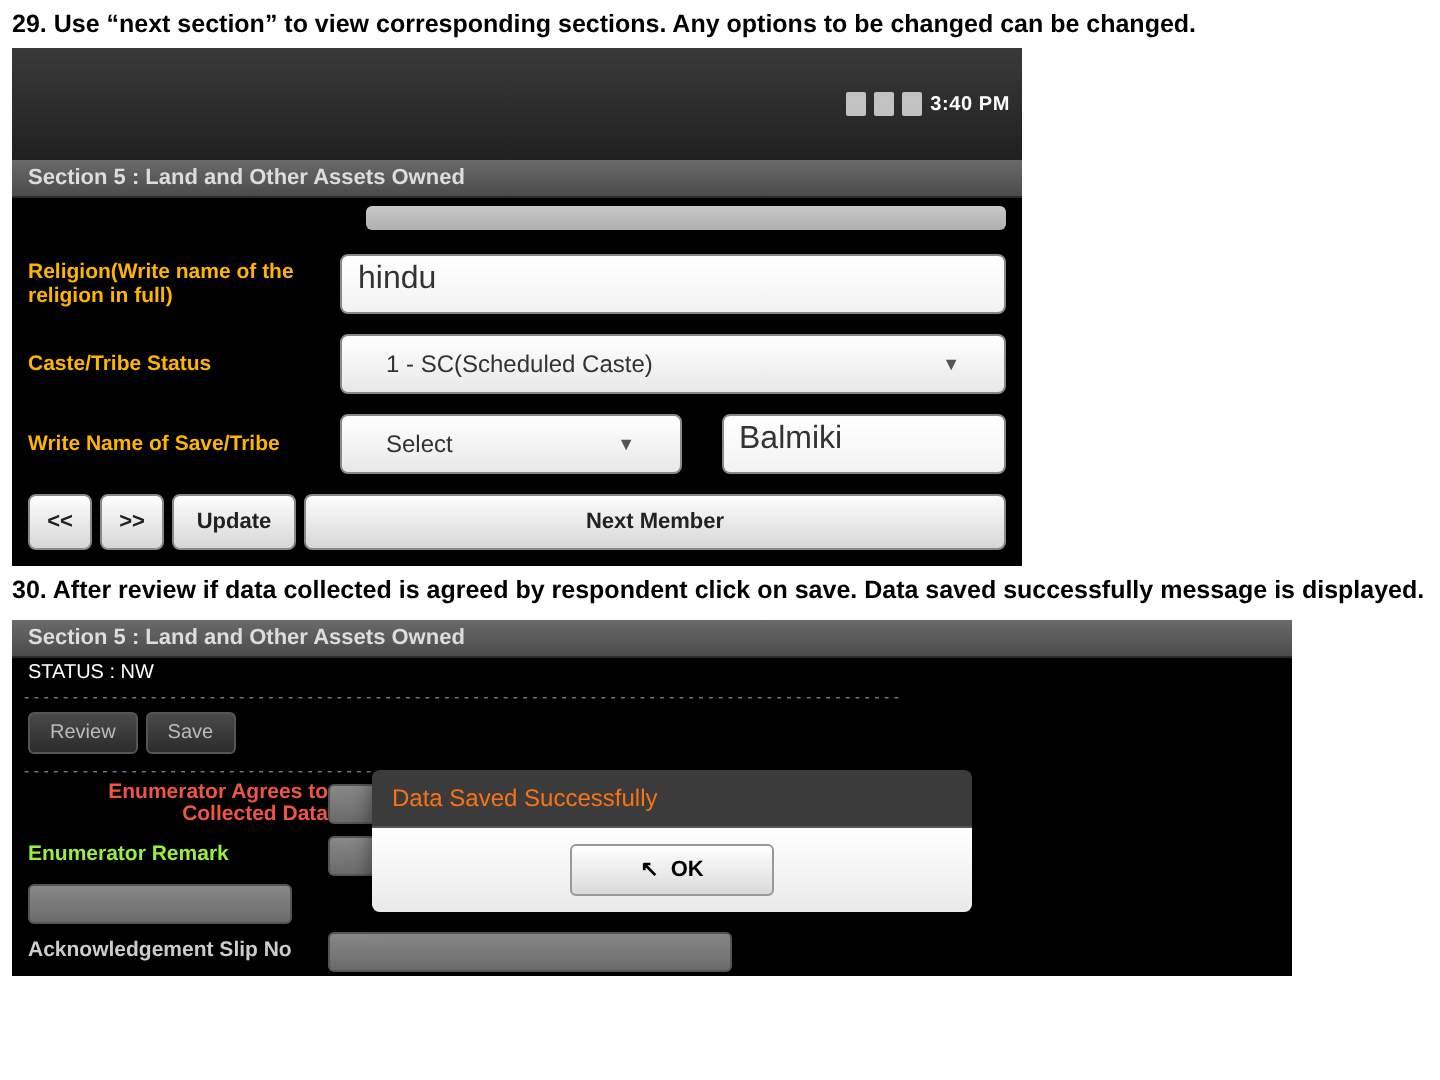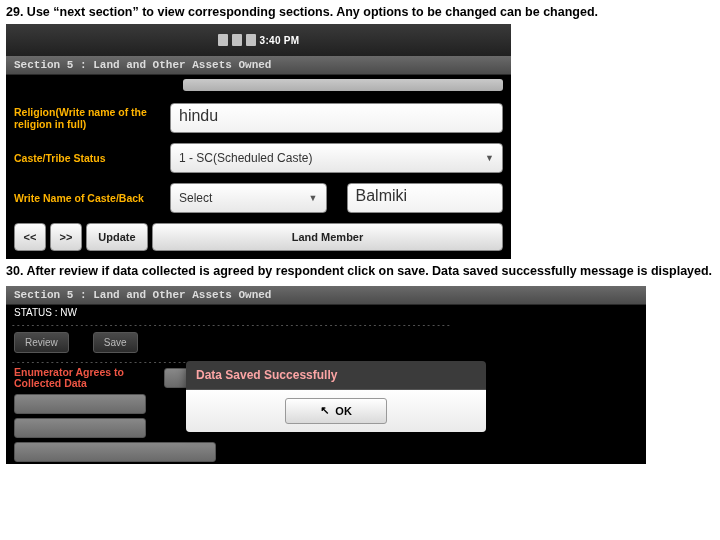--- a/index.html
+++ b/index.html
@@ -1,55 +1,55 @@
 <!DOCTYPE html>
 <html><head>
 <meta charset="utf-8">
 <style>
 body{margin:0;background:#fff;font-family:Verdana,Arial,sans-serif;width:720px;color:#000}
 .step{font-weight:bold;font-size:12.5px;padding:4px 6px 2px 6px;line-height:1.3}
 .step.ul{text-underline-offset:2px}
 .phone{width:505px;margin:2px 6px 0 6px;background:#000;overflow:hidden}
-.statusbar{height:32px;background:linear-gradient(#3a3a3a,#202020);display:flex;justify-content:center;align-items:center;gap:4px;padding:0 6px;color:#fff;font-size:10px;font-family:Arial}
+.statusbar{height:32px;background:linear-gradient(#3a3a3a,#202020);display:flex;justify-content:flex-end;align-items:center;gap:4px;padding:12px 6px;color:#fff;font-size:10px;font-family:Arial}
 .st-icon{width:14px;height:12px;background:#ddd;border-radius:1px;opacity:.85}
 .st-icon.sm{width:10px}
 .time{font-weight:bold;letter-spacing:.3px}
-.sectionbar{background:linear-gradient(#6a6a6a,#4b4b4b);color:#ddd;font-size:11px;padding:3px 8px;font-family:Liberation Mono, monospace;font-weight:bold;border-bottom:1px solid #2a2a2a}
+.sectionbar{background:linear-gradient(#6a6a6a,#4b4b4b);color:#ddd;font-size:11px;padding:3px 8px;font-family:Liberation Sans, sans-serif;font-weight:bold;border-bottom:1px solid #2a2a2a}
 .formarea{background:#000;padding:4px 8px 8px}
 .toprow{height:14px;display:flex;justify-content:flex-end}
 .stub{width:320px;height:12px;background:linear-gradient(#c9c9c9,#afafaf);border-radius:3px}
 .row{display:flex;align-items:center;margin:10px 0}
 .lbl{width:150px;color:#ffb400;font-size:10.5px;font-weight:bold;line-height:1.15;padding-right:6px}
 .ctrl{flex:1}
 .tbox{background:linear-gradient(#fff,#f2f2f2);border:1px solid #888;border-radius:4px;height:22px;padding:3px 8px;font-size:16px;color:#333}
-.sel{background:linear-gradient(#fff,#e8e8e8);border:1px solid #888;border-radius:4px;height:22px;padding:3px 8px;font-size:12px;color:#333;display:flex;align-items:center;justify-content:space-between}
+.sel{background:linear-gradient(#fff,#e8e8e8);border:1px solid #888;border-radius:4px;height:22px;padding:3px 22px;font-size:12px;color:#333;display:flex;align-items:center;justify-content:space-between}
 .caret{color:#555;font-size:9px}
 .dual{display:flex;gap:20px}
 .dual .sel,.dual .tbox{flex:1}
 .btnrow{display:flex;gap:4px;margin-top:10px}
 .btn{background:linear-gradient(#fdfdfd,#d7d7d7);border:1px solid #888;border-radius:4px;height:26px;display:flex;align-items:center;justify-content:center;font-size:11px;font-weight:bold;color:#222}
 .btn.small{width:30px}
 .btn.upd{width:60px}
 .btn.wide{flex:1}
 .btn.half{flex:1}
 .btn.orange{background:linear-gradient(#ff8a1a,#ff6a00);color:#000}
 .phone2{width:640px;margin:4px 6px 6px 6px;background:#000;overflow:hidden}
 .status-nw{color:#fff;font-size:10px;font-weight:normal;padding:2px 8px;font-family:Arial}
 .dashline{color:#888;font-size:8px;overflow:hidden;white-space:nowrap;padding:0 6px;height:8px}
-.btns2{display:flex;gap:24px;padding:4px 8px}
+.btns2{display:flex;gap:4px;padding:4px 8px}
 .btn2{background:linear-gradient(#4a4a4a,#2b2b2b);border:1px solid #555;border-radius:3px;color:#bbb;font-size:10px;padding:4px 10px}
 .group{display:flex;align-items:center;padding:2px 8px}
 .glbl{width:150px;font-size:10.5px;font-weight:bold;line-height:1.1}
-.red{color:#e54;}
+.red{color:#e54;text-align:right;}
 .cyan{color:#7fd}
 .green{color:#9e4}
 .slot{width:130px;height:18px;background:linear-gradient(#888,#6a6a6a);border-radius:3px;border:1px solid #555}
 .ac{width:200px}
 .dialog{position:absolute;left:180px;width:300px;background:#3b3b3b;border-radius:4px;overflow:hidden;box-shadow:0 3px 10px rgba(0,0,0,.5)}
-.dlg-title{color:#fca5a5;font-size:12px;font-weight:bold;padding:7px 10px;border-bottom:1px solid #555}
+.dlg-title{color:#f97316;font-size:12px;font-weight:normal;padding:7px 10px;border-bottom:1px solid #555}
 .dlg-body{background:linear-gradient(#fff,#eaeaea);padding:8px;display:flex;justify-content:center}
 .okbtn{width:100px;background:linear-gradient(#fff,#dadada);border:1px solid #999;border-radius:3px;height:24px;display:flex;align-items:center;justify-content:center;font-size:11px;font-weight:bold;gap:6px}
 .cursor{font-size:11px}
 .p2wrap{position:relative}
 </style>
 </head>
 <body>
 
 <div class="step ul">29. Use “next section” to view corresponding sections. Any options to be changed can be changed.</div>
 
@@ -77,61 +77,63 @@
       <div class="lbl">Caste/Tribe Status</div>
       <div class="ctrl">
         <div class="sel">
           <span>1 - SC(Scheduled Caste)</span>
           <span class="caret">▼</span>
         </div>
       </div>
     </div>
 
     <div class="row">
-      <div class="lbl">Write Name of Caste/Back</div>
+      <div class="lbl">Write Name of Save/Tribe</div>
       <div class="ctrl dual">
         <div class="sel">
           <span>Select</span>
           <span class="caret">▼</span>
         </div>
         <div class="tbox">Balmiki</div>
       </div>
     </div>
 
     <div class="btnrow">
       <div class="btn small">&lt;&lt;</div>
       <div class="btn small">&gt;&gt;</div>
       <div class="btn upd">Update</div>
-      <div class="btn wide">Land Member</div>
+      <div class="btn wide">Next Member</div>
     </div>
   </div>
 </div>
 
 <div class="step">30. After review if data collected is agreed by respondent click on save. Data saved successfully message is displayed.</div>
 
 <div class="phone2 p2wrap">
   <div class="sectionbar">Section 5  : Land and Other Assets Owned</div>
   <div class="status-nw">STATUS : NW</div>
   <div class="dashline">- - - - - - - - - - - - - - - - - - - - - - - - - - - - - - - - - - - - - - - - - - - - - - - - - - - - - - - - - - - - - - - - - - - - - - - - - - - - - - - - - - - - - - - - - -</div>
   <div class="btns2">
     <div class="btn2">Review</div>
     <div class="btn2">Save</div>
   </div>
   <div class="dashline">- - - - - - - - - - - - - - - - - - - - - - - - - - - - - - - - - - - - - - - - - - - - - - - - - - - - - - - - - - - - - - - - - - - - - - - - - - - - - - - - - - - - - - - - - -</div>
   <div class="group">
     <div class="glbl red">Enumerator Agrees to Collected Data</div>
     <div class="slot"></div>
   </div>
   <div class="group">
+    <div class="glbl green">Enumerator Remark</div>
     <div class="slot"></div>
   </div>
   <div class="group">
     <div class="slot"></div>
   </div>
   <div class="group">
+    <div class="glbl" style="color:#ccc">Acknowledgement Slip No</div>
     <div class="slot ac"></div>
   </div>
 
   <div class="dialog" style="top:75px">
     <div class="dlg-title">Data Saved Successfully</div>
     <div class="dlg-body">
       <div class="okbtn">
         <span class="cursor">↖</span>
         <span>OK</span>
       </div>

